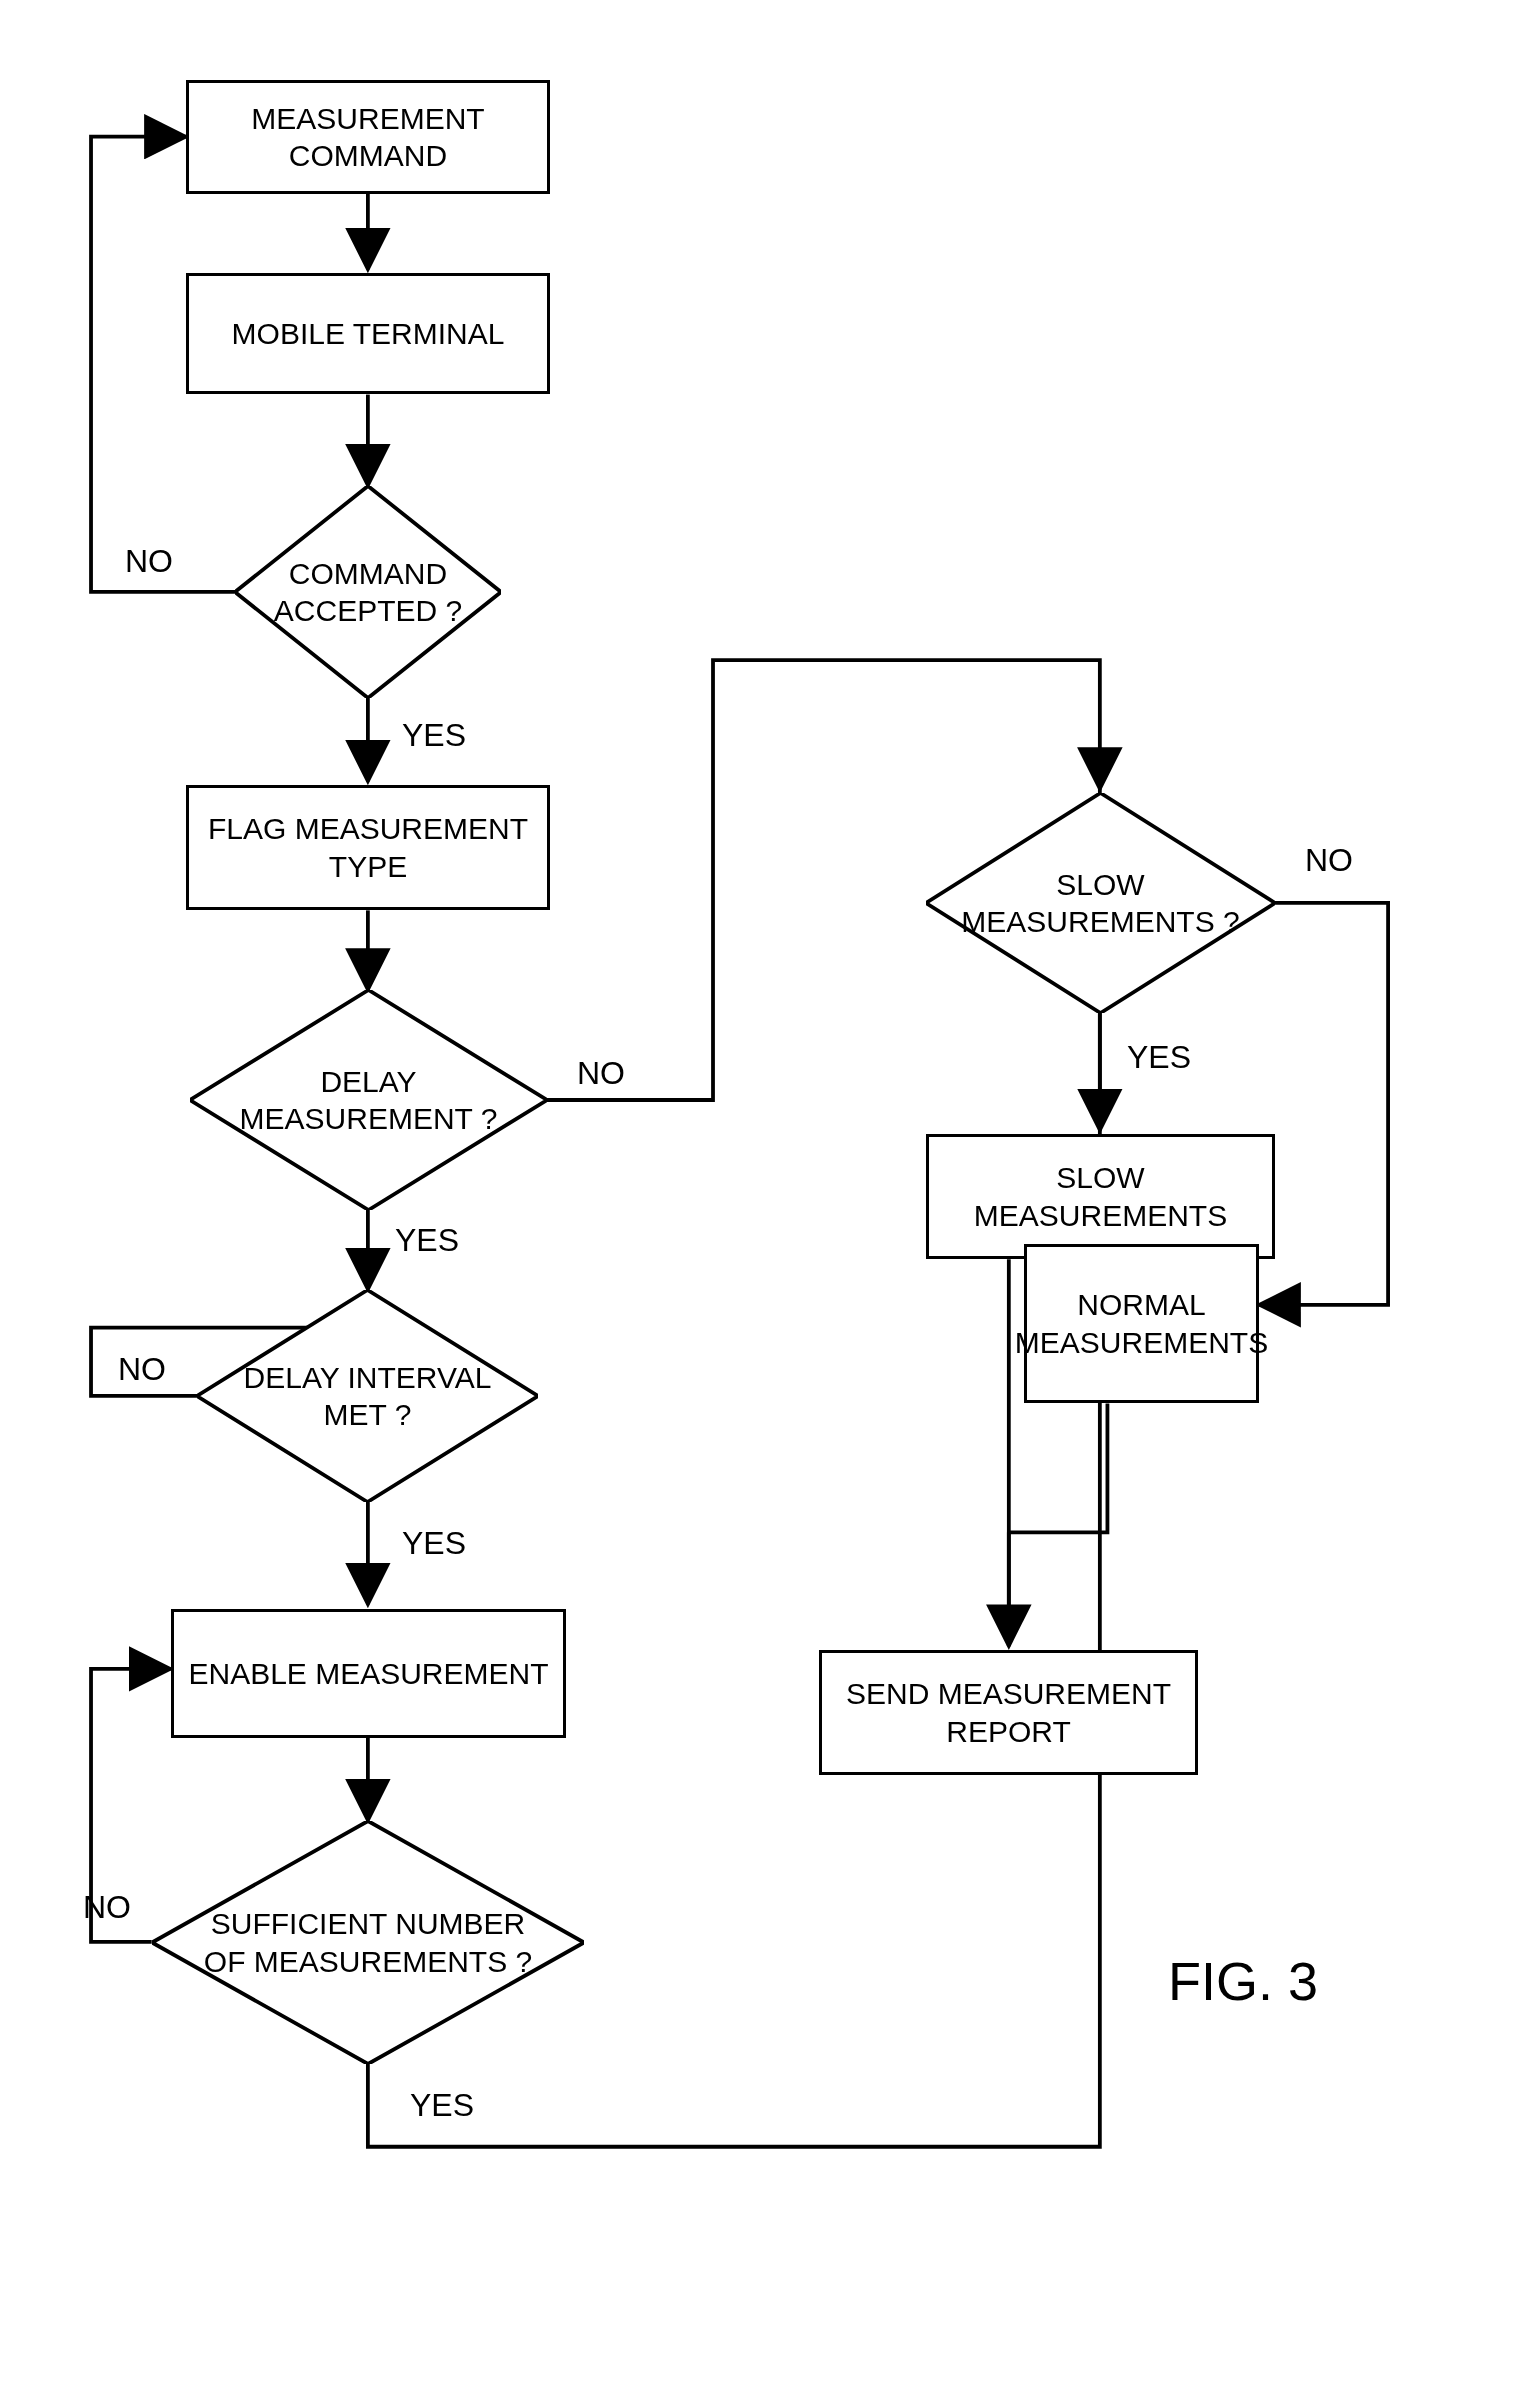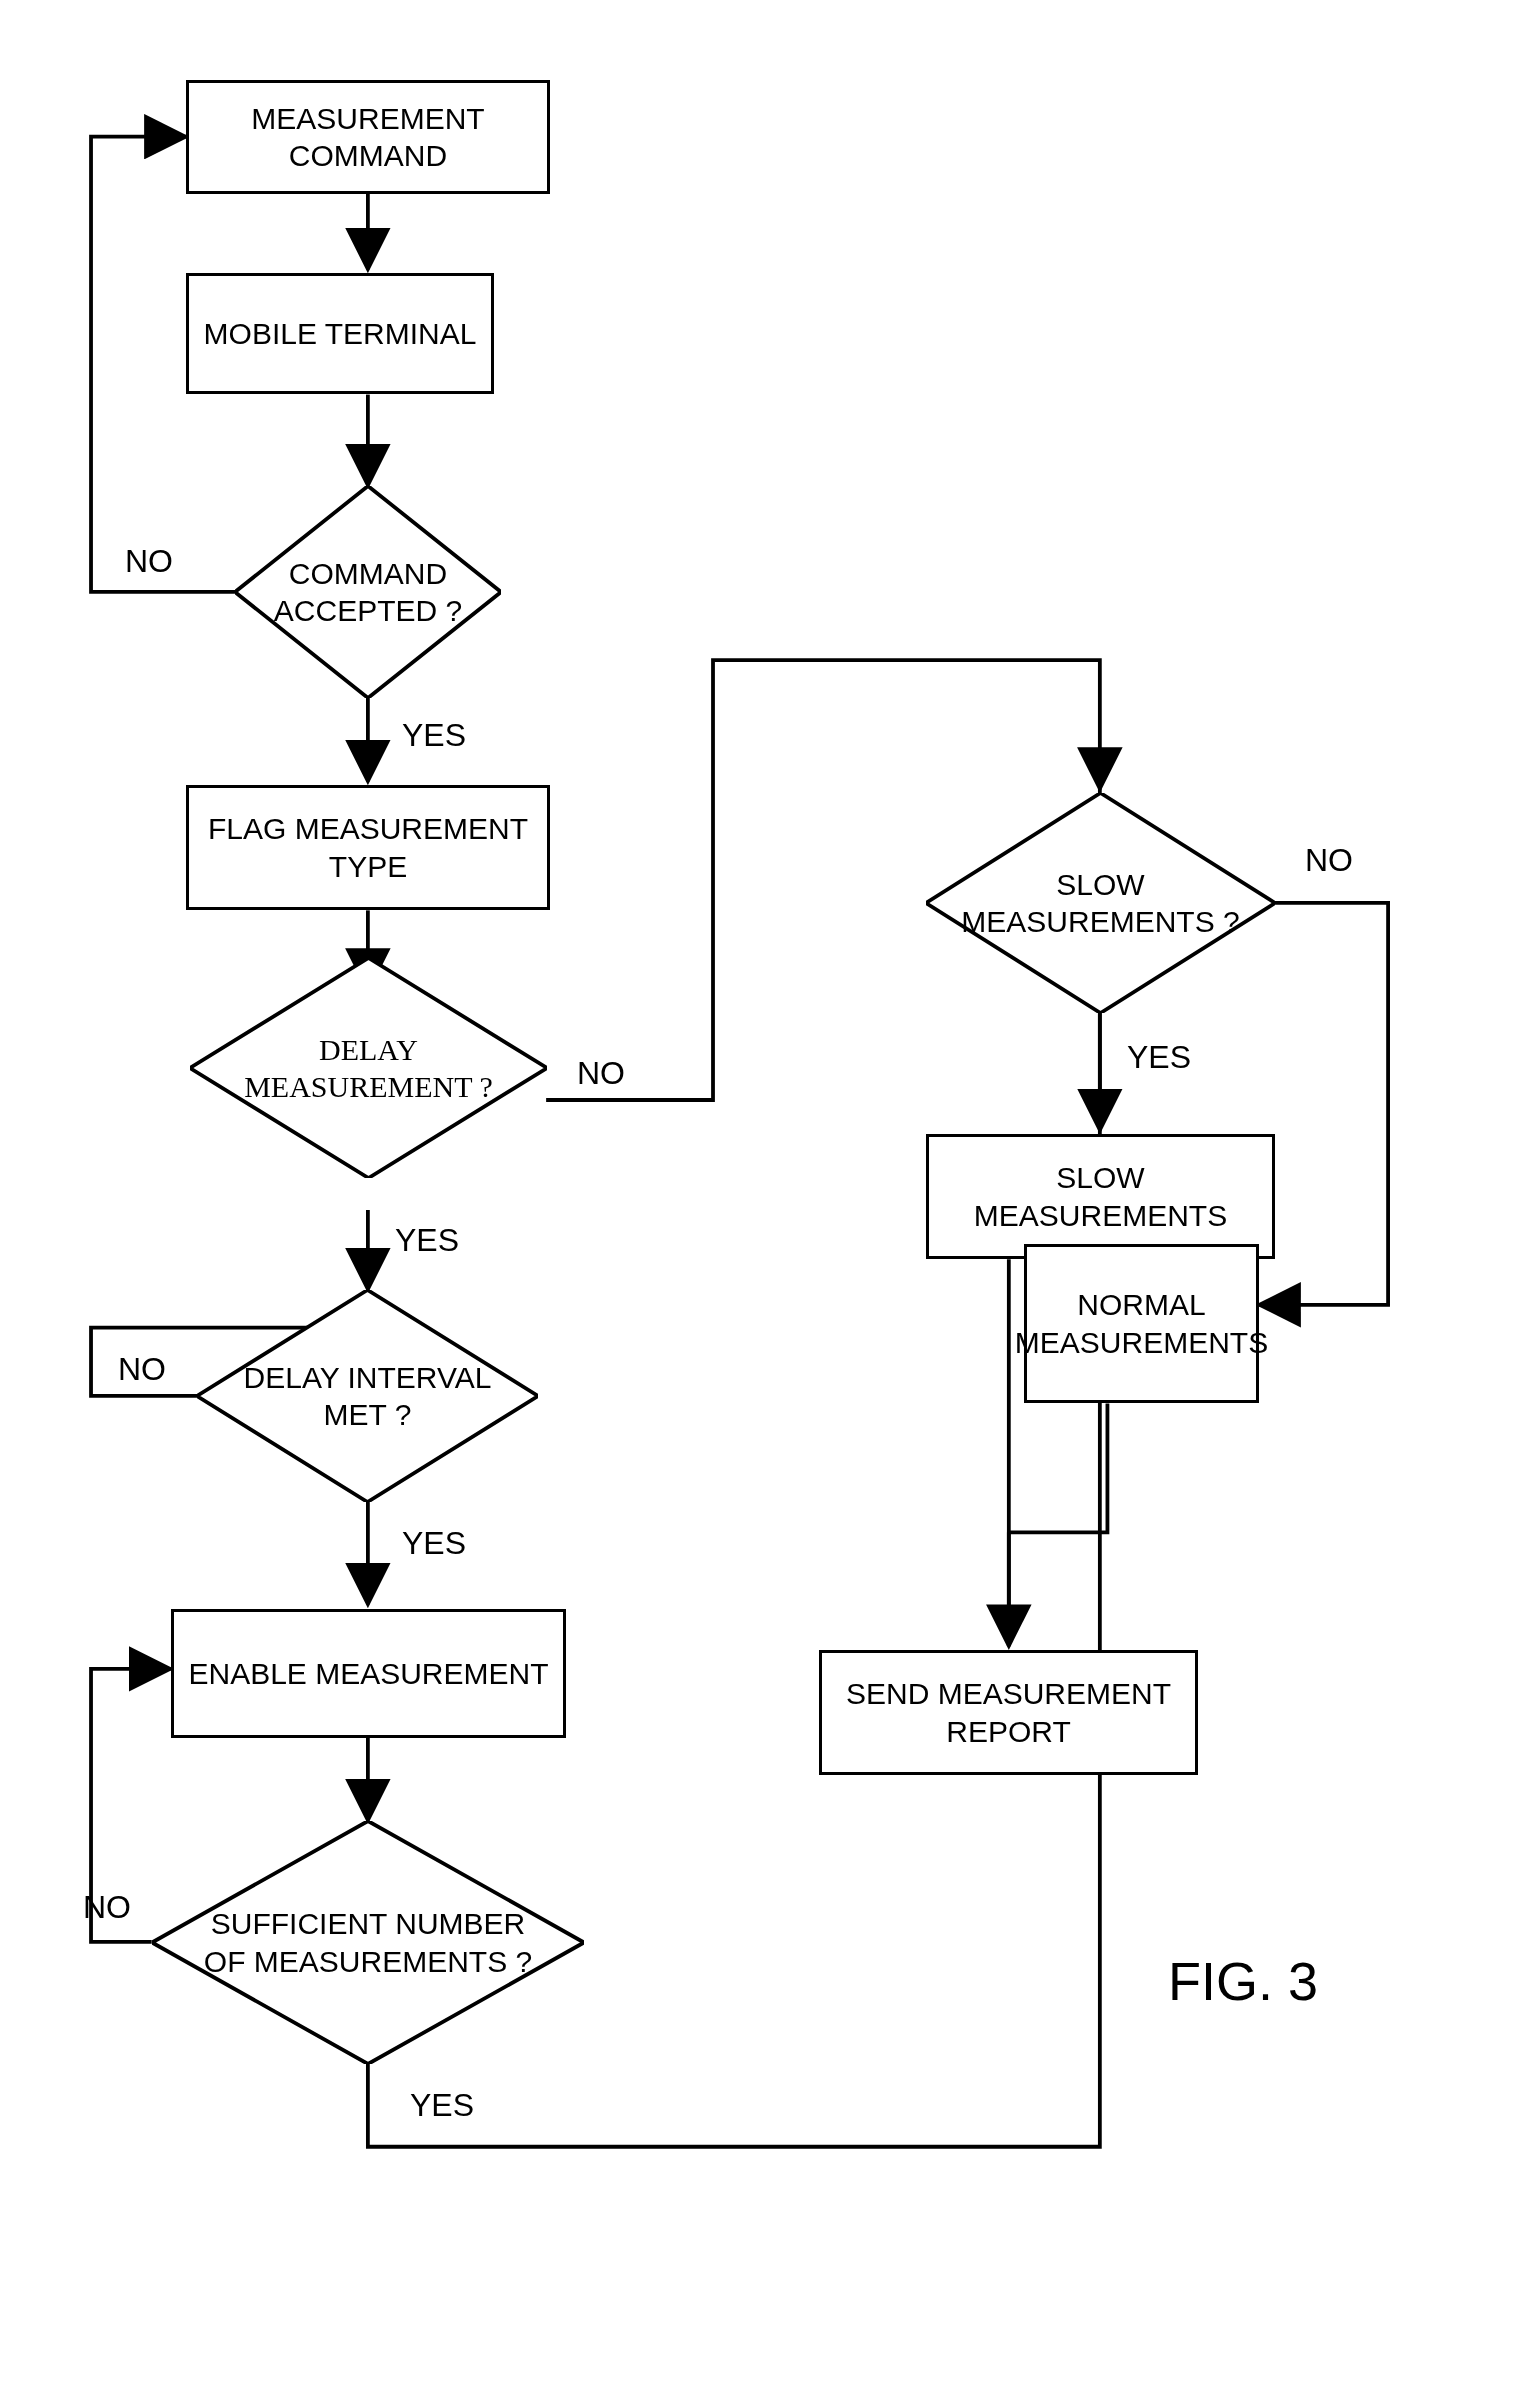--- a/index.html
+++ b/index.html
@@ -108,38 +108,38 @@
     <polyline points="1460,1850 1460,2020 1330,2020" fill="none" stroke="#000" stroke-width="5"></polyline>
 
     <line x1="1330" y1="2020" x2="1330" y2="2170" stroke="#000" stroke-width="5" marker-end="url(#arrow)"></line>
   </svg>
 
   <div class="box" style="left:186px; top:80px; width:364px; height:114px;">
     <span>MEASUREMENT
 COMMAND</span>
   </div>
 
-  <div class="box" style="left:186px; top:273px; width:308px; height:121px;">
+  <div class="box" style="left:186px; top:273px; width:364px; height:121px;">
     <span>MOBILE TERMINAL</span>
   </div>
 
   <div class="diamond" style="left:235px; top:486px; width:266px; height:212px;">
     <svg viewBox="0 0 350 280" preserveAspectRatio="none">
       <polygon points="175,0 350,140 175,280 0,140" fill="#fff" stroke="#000" stroke-width="5"></polygon>
     </svg>
     <span class="dlabel">COMMAND
 ACCEPTED ?</span>
   </div>
 
   <div class="box" style="left:186px; top:785px; width:364px; height:125px;">
     <span>FLAG MEASUREMENT
 TYPE</span>
   </div>
 
-  <div class="diamond" style="left:190px; top:958px; width:357px; height:220px;font-family:Liberation Serif, serif;">
+  <div class="diamond" style="left:190px; top:990px; width:357px; height:220px;">
     <svg viewBox="0 0 470 290" preserveAspectRatio="none">
       <polygon points="235,0 470,145 235,290 0,145" fill="#fff" stroke="#000" stroke-width="5"></polygon>
     </svg>
     <span class="dlabel">DELAY
 MEASUREMENT ?</span>
   </div>
 
   <div class="diamond" style="left:197px; top:1290px; width:341px; height:212px;">
     <svg viewBox="0 0 450 280" preserveAspectRatio="none">
       <polygon points="225,0 450,140 225,280 0,140" fill="#fff" stroke="#000" stroke-width="5"></polygon>

